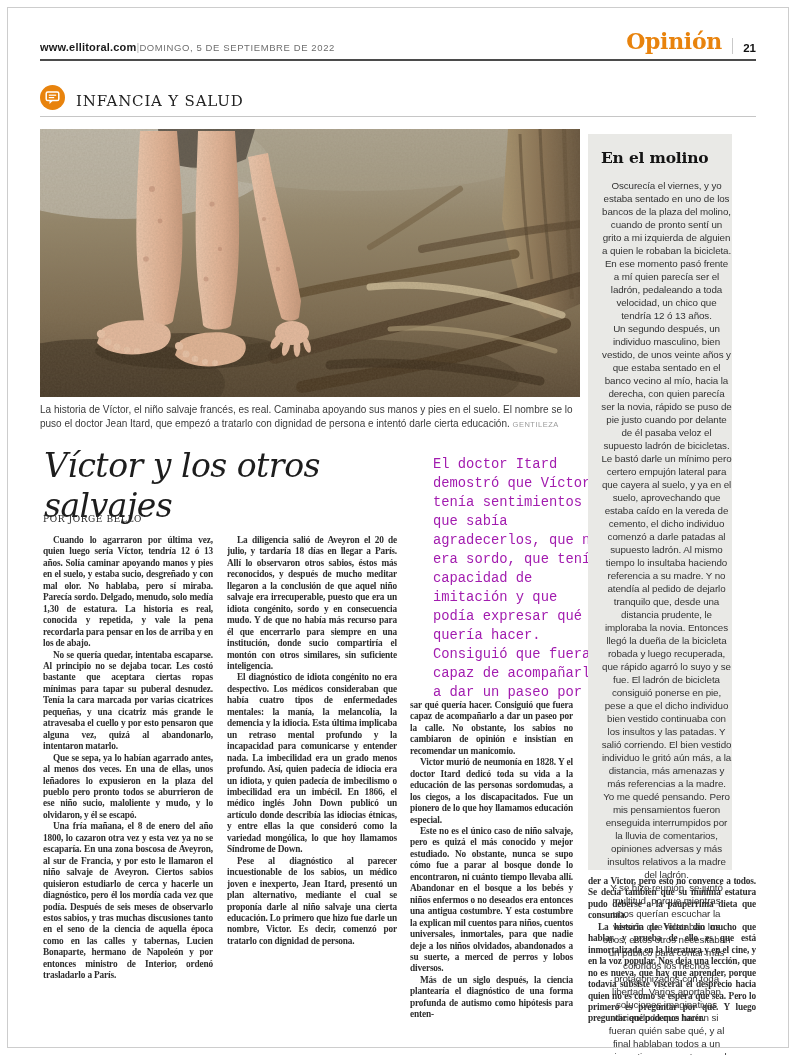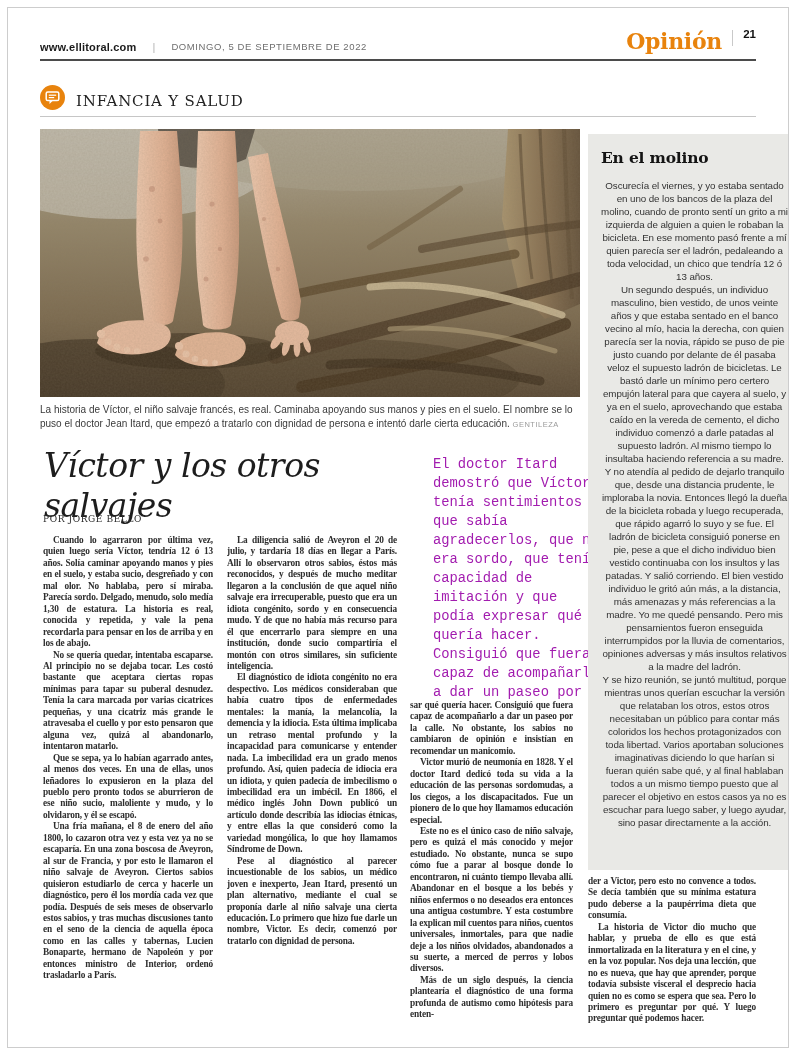--- a/index.html
+++ b/index.html
@@ -13,28 +13,28 @@
     overflow: hidden;
   }
   .frame {
     position:absolute; left:7px; top:7px; right:7px; bottom:7px;
     border:1px solid #cdcdcd; pointer-events:none;
   }
   
   .masthead-left {
     position:absolute; left:40px; top:41px;
     font-family:"Liberation Sans", sans-serif;
-    display:flex; align-items:flex-start; gap:16px; white-space:nowrap;
+    display:flex; align-items:flex-end; gap:0; white-space:nowrap;
   }
   .site-url { font-size:11px; font-weight:bold; color:#1a1a1a; letter-spacing:0.2px; text-decoration:none; }
   .head-sep { color:#b5b5b5; font-size:11px; }
   .edition-date { font-size:9.5px; color:#6e6e6e; letter-spacing:0.6px; }
   .masthead-right {
     position:absolute; right:40px; top:28px;
-    display:flex; align-items:flex-start; gap:9px; white-space:nowrap;
+    display:flex; align-items:flex-end; gap:9px; white-space:nowrap;
   }
   .section-name {
     font-family:"DejaVu Serif", serif; font-weight:bold;
     font-size:22px; color:var(--accent); letter-spacing:-0.3px;
   }
   .page-sep { color:#bdbdbd; font-size:16px; font-weight:200; }
   .page-number { font-family:"Liberation Sans", sans-serif; font-size:11.5px; font-weight:bold; color:#111; }
   .rule-dark { position:absolute; left:40px; right:40px; top:59px; height:2px; background:#4b4b4b; }
   
   .kicker { position:absolute; left:40px; top:85px; display:flex; align-items:flex-end; gap:11px; }
@@ -76,21 +76,21 @@
     text-align:justify; color:#2e2e2e;font-weight:bold;
   }
   .col-1 { left:43px;  top:535px; width:170px; height:487px; }
   .col-2 { left:227px; top:535px; width:170px; height:487px; }
   .col-3 { left:410px; top:700px; width:163px; height:322px; }
   .col-4 { left:588px; top:876px; width:168px; height:162px; }
   .body-col p, .pull-quote p { margin:0; }
   .body-col p.indent { text-indent:10px; }
   
   .sidebar {
-    position:absolute; left:588px; top:134px; width:200px; height:736px;
+    position:absolute; left:588px; top:134px; width:144px; height:736px;
     background:#e9e9e6; box-sizing:border-box; padding:14px 0 12px 13px;
   }
   .sidebar-title {
     font-family:"DejaVu Serif", serif; font-weight:bold; font-size:15.5px;
     color:#141414; margin:0 0 12px 0; letter-spacing:-0.2px;
   }
   .sidebar-body {
     font-family:"Liberation Sans", sans-serif;
     font-size:9.8px; line-height:13px; letter-spacing:-0.1px; color:#333;text-align:center;
   }

